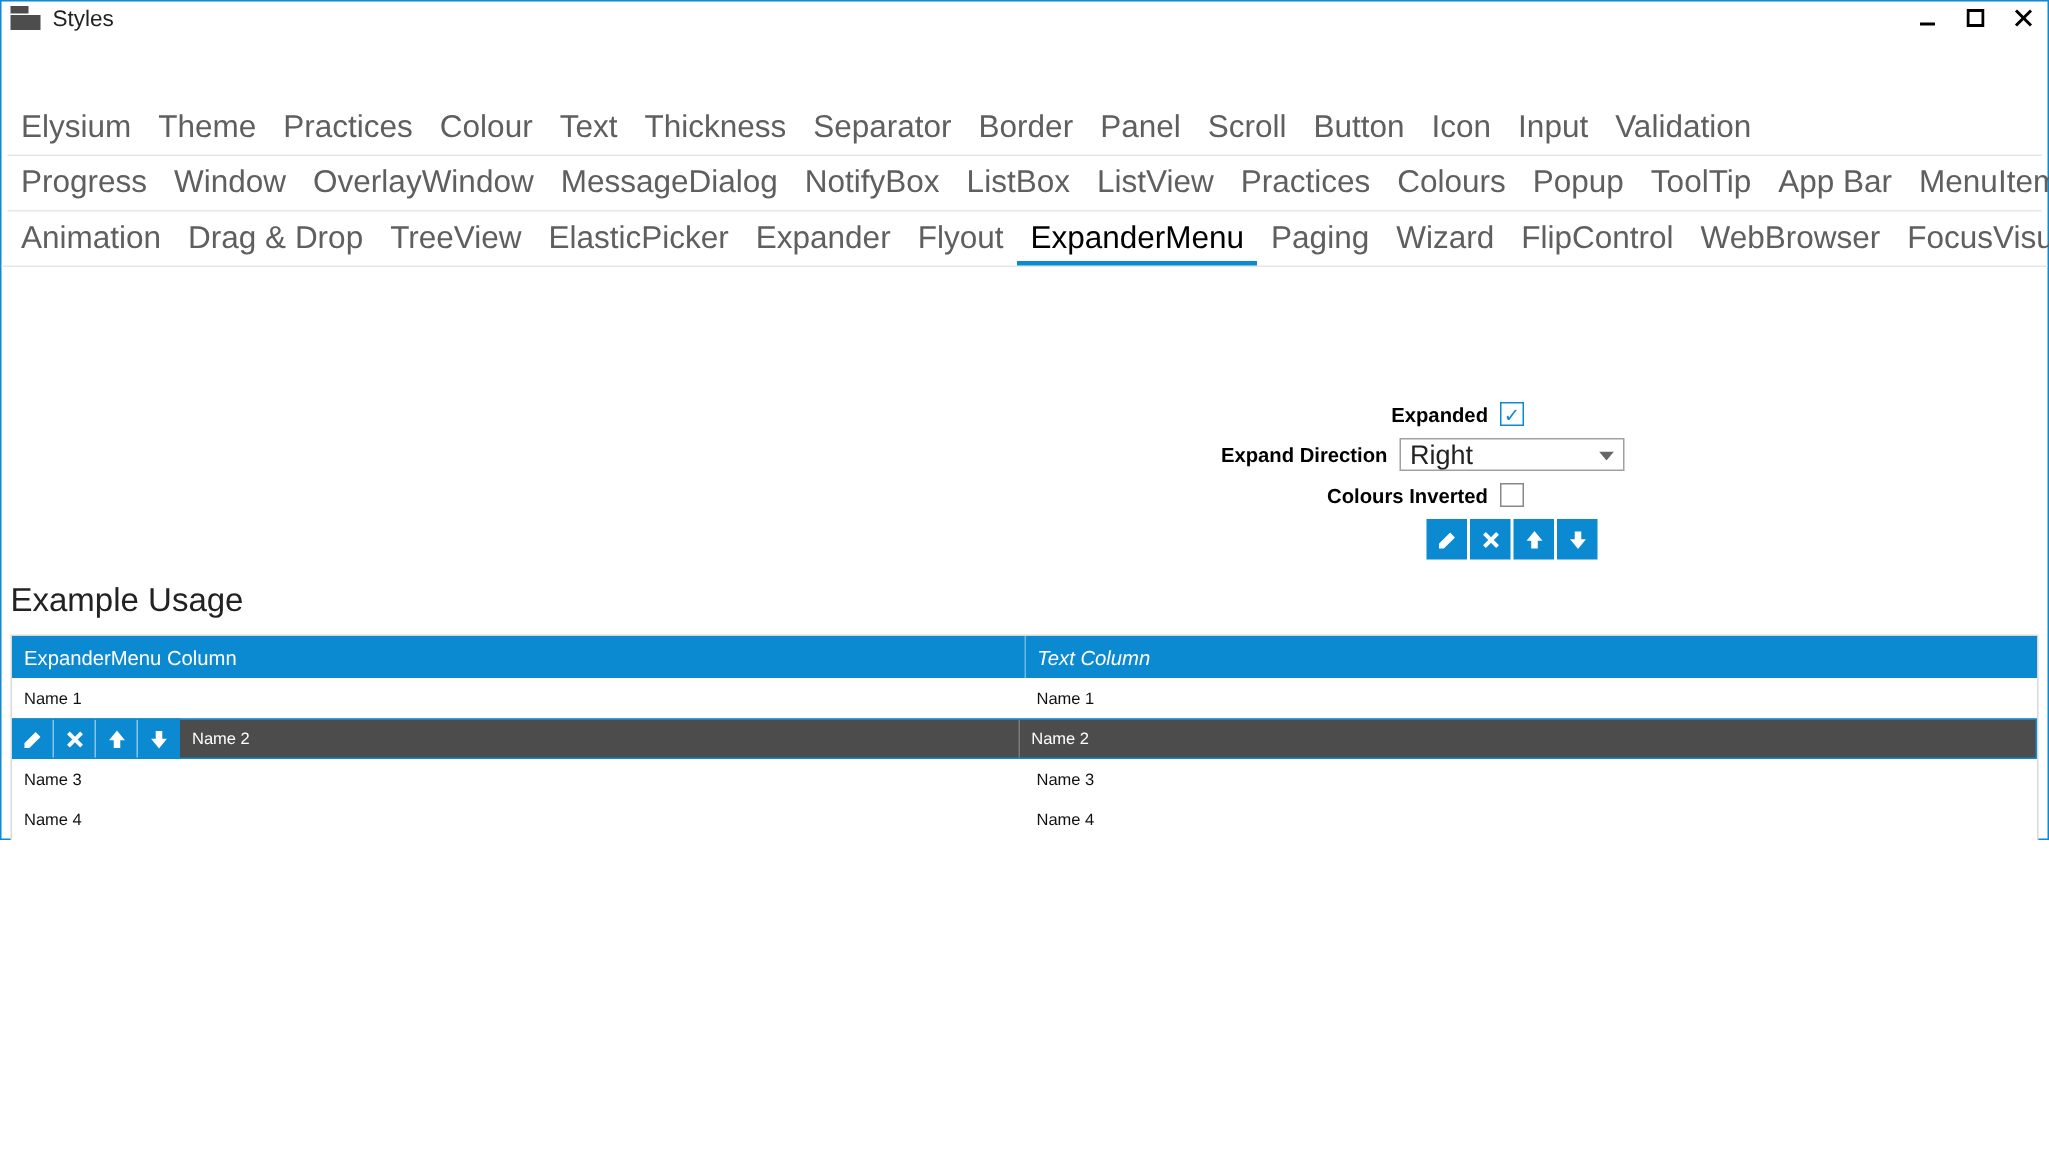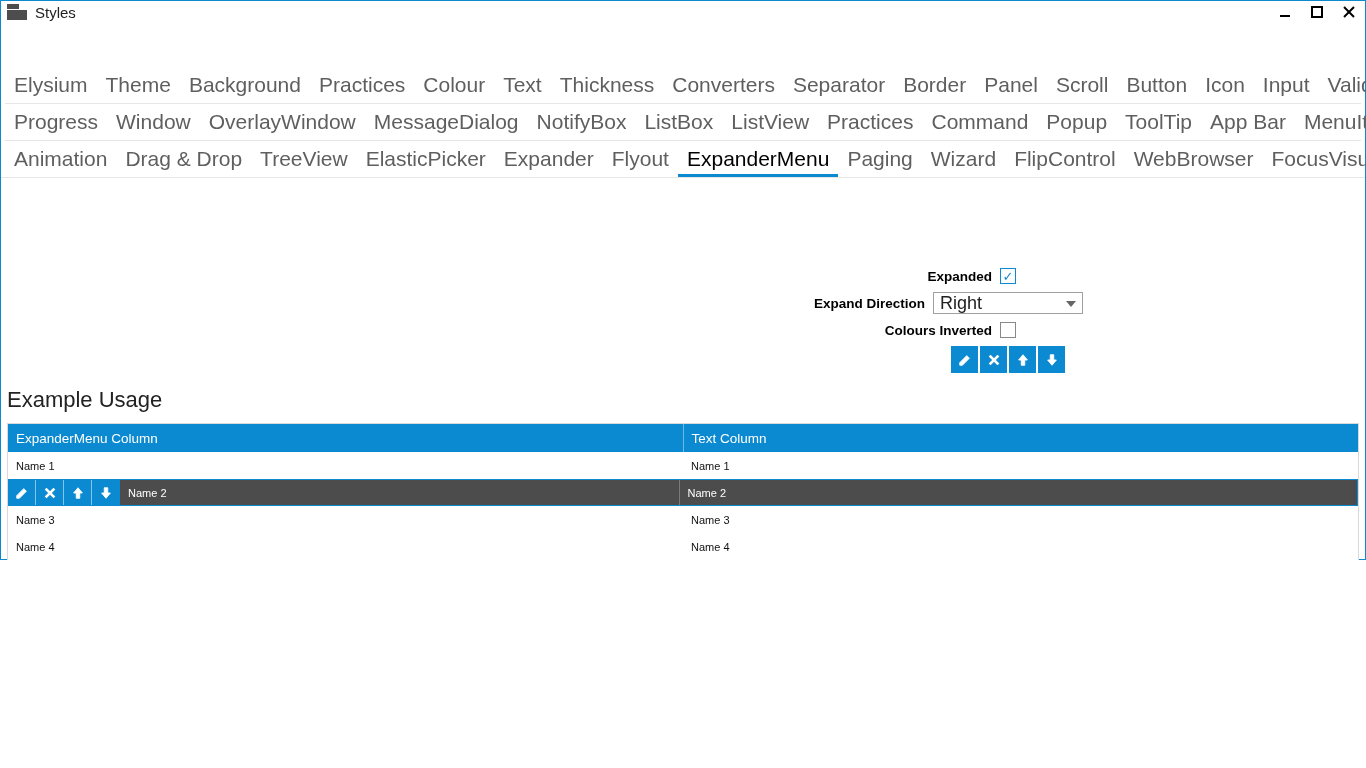--- a/index.html
+++ b/index.html
@@ -64,21 +64,21 @@
   .icon-btn svg { width:14px; height:14px; fill:#fff; stroke:#fff; }
 
   .section-title { font-size:22px; color:#222; padding:14px 6px 10px 6px; }
 
   .grid {
     margin:0 6px 6px 6px; border:1px solid #d9d9d9; flex:1; display:flex; flex-direction:column;
     overflow:hidden;
   }
   .grid-header { display:flex; background:#0b8ad2; color:#fff; font-size:13.5px; height:28px; }
   .grid-header .col { flex:1; display:flex; align-items:center; padding:12px 8px; border-right:1px solid rgba(255,255,255,0.4); }
-  .grid-header .col:last-child { border-right:none; }
+  .grid-header .col:last-child { border-right:none;font-style:italic; }
   .grid-body { flex:1; overflow:auto; background:#fff; }
   .grid-row { display:flex; height:27px; font-size:11px; color:#111; }
   .grid-row .cell { flex:1; display:flex; align-items:center; padding:0 8px; }
   .grid-row.selected { background:#4c4c4c; color:#fff; outline:1px solid #0b8ad2; outline-offset:-1px; }
   .grid-row.selected .cell:first-child { padding-left:0; border-right:1px solid rgba(255,255,255,0.25); }
   .inline-icon-bar { display:flex; gap:0; height:100%; }
   .inline-icon-bar .icon-btn { width:28px; height:100%; border-right:1px solid rgba(255,255,255,0.5); }
   .inline-icon-bar .icon-btn:last-child { border-right:none; }
   .inline-label { padding-left:8px; display:flex; align-items:center; }
 </style>
@@ -110,45 +110,43 @@
             <line x1="11" y1="1" x2="1" y2="11" stroke="#000" stroke-width="2"></line>
           </svg>
       </div>
     </div>
   </div>
 
   <div class="tabs">
     <div class="tab-row" id="tab-row-1">
         <div class="tab">Elysium</div>
         <div class="tab">Theme</div>
-        <div class="tab">Background</div>
         <div class="tab">Practices</div>
         <div class="tab">Colour</div>
         <div class="tab">Text</div>
         <div class="tab">Thickness</div>
-        <div class="tab">Converters</div>
         <div class="tab">Separator</div>
         <div class="tab">Border</div>
         <div class="tab">Panel</div>
         <div class="tab">Scroll</div>
         <div class="tab">Button</div>
         <div class="tab">Icon</div>
         <div class="tab">Input</div>
         <div class="tab">Validation</div>
       </div>
     <div class="tab-row" id="tab-row-2">
         <div class="tab">Progress</div>
         <div class="tab">Window</div>
         <div class="tab">OverlayWindow</div>
         <div class="tab">MessageDialog</div>
         <div class="tab">NotifyBox</div>
         <div class="tab">ListBox</div>
         <div class="tab">ListView</div>
         <div class="tab">Practices</div>
-        <div class="tab">Command</div>
+        <div class="tab">Colours</div>
         <div class="tab">Popup</div>
         <div class="tab">ToolTip</div>
         <div class="tab">App Bar</div>
         <div class="tab">MenuItem</div>
       </div>
     <div class="tab-row" id="tab-row-3">
         <div class="tab">Animation</div>
         <div class="tab">Drag &amp; Drop</div>
         <div class="tab">TreeView</div>
         <div class="tab">ElasticPicker</div>

